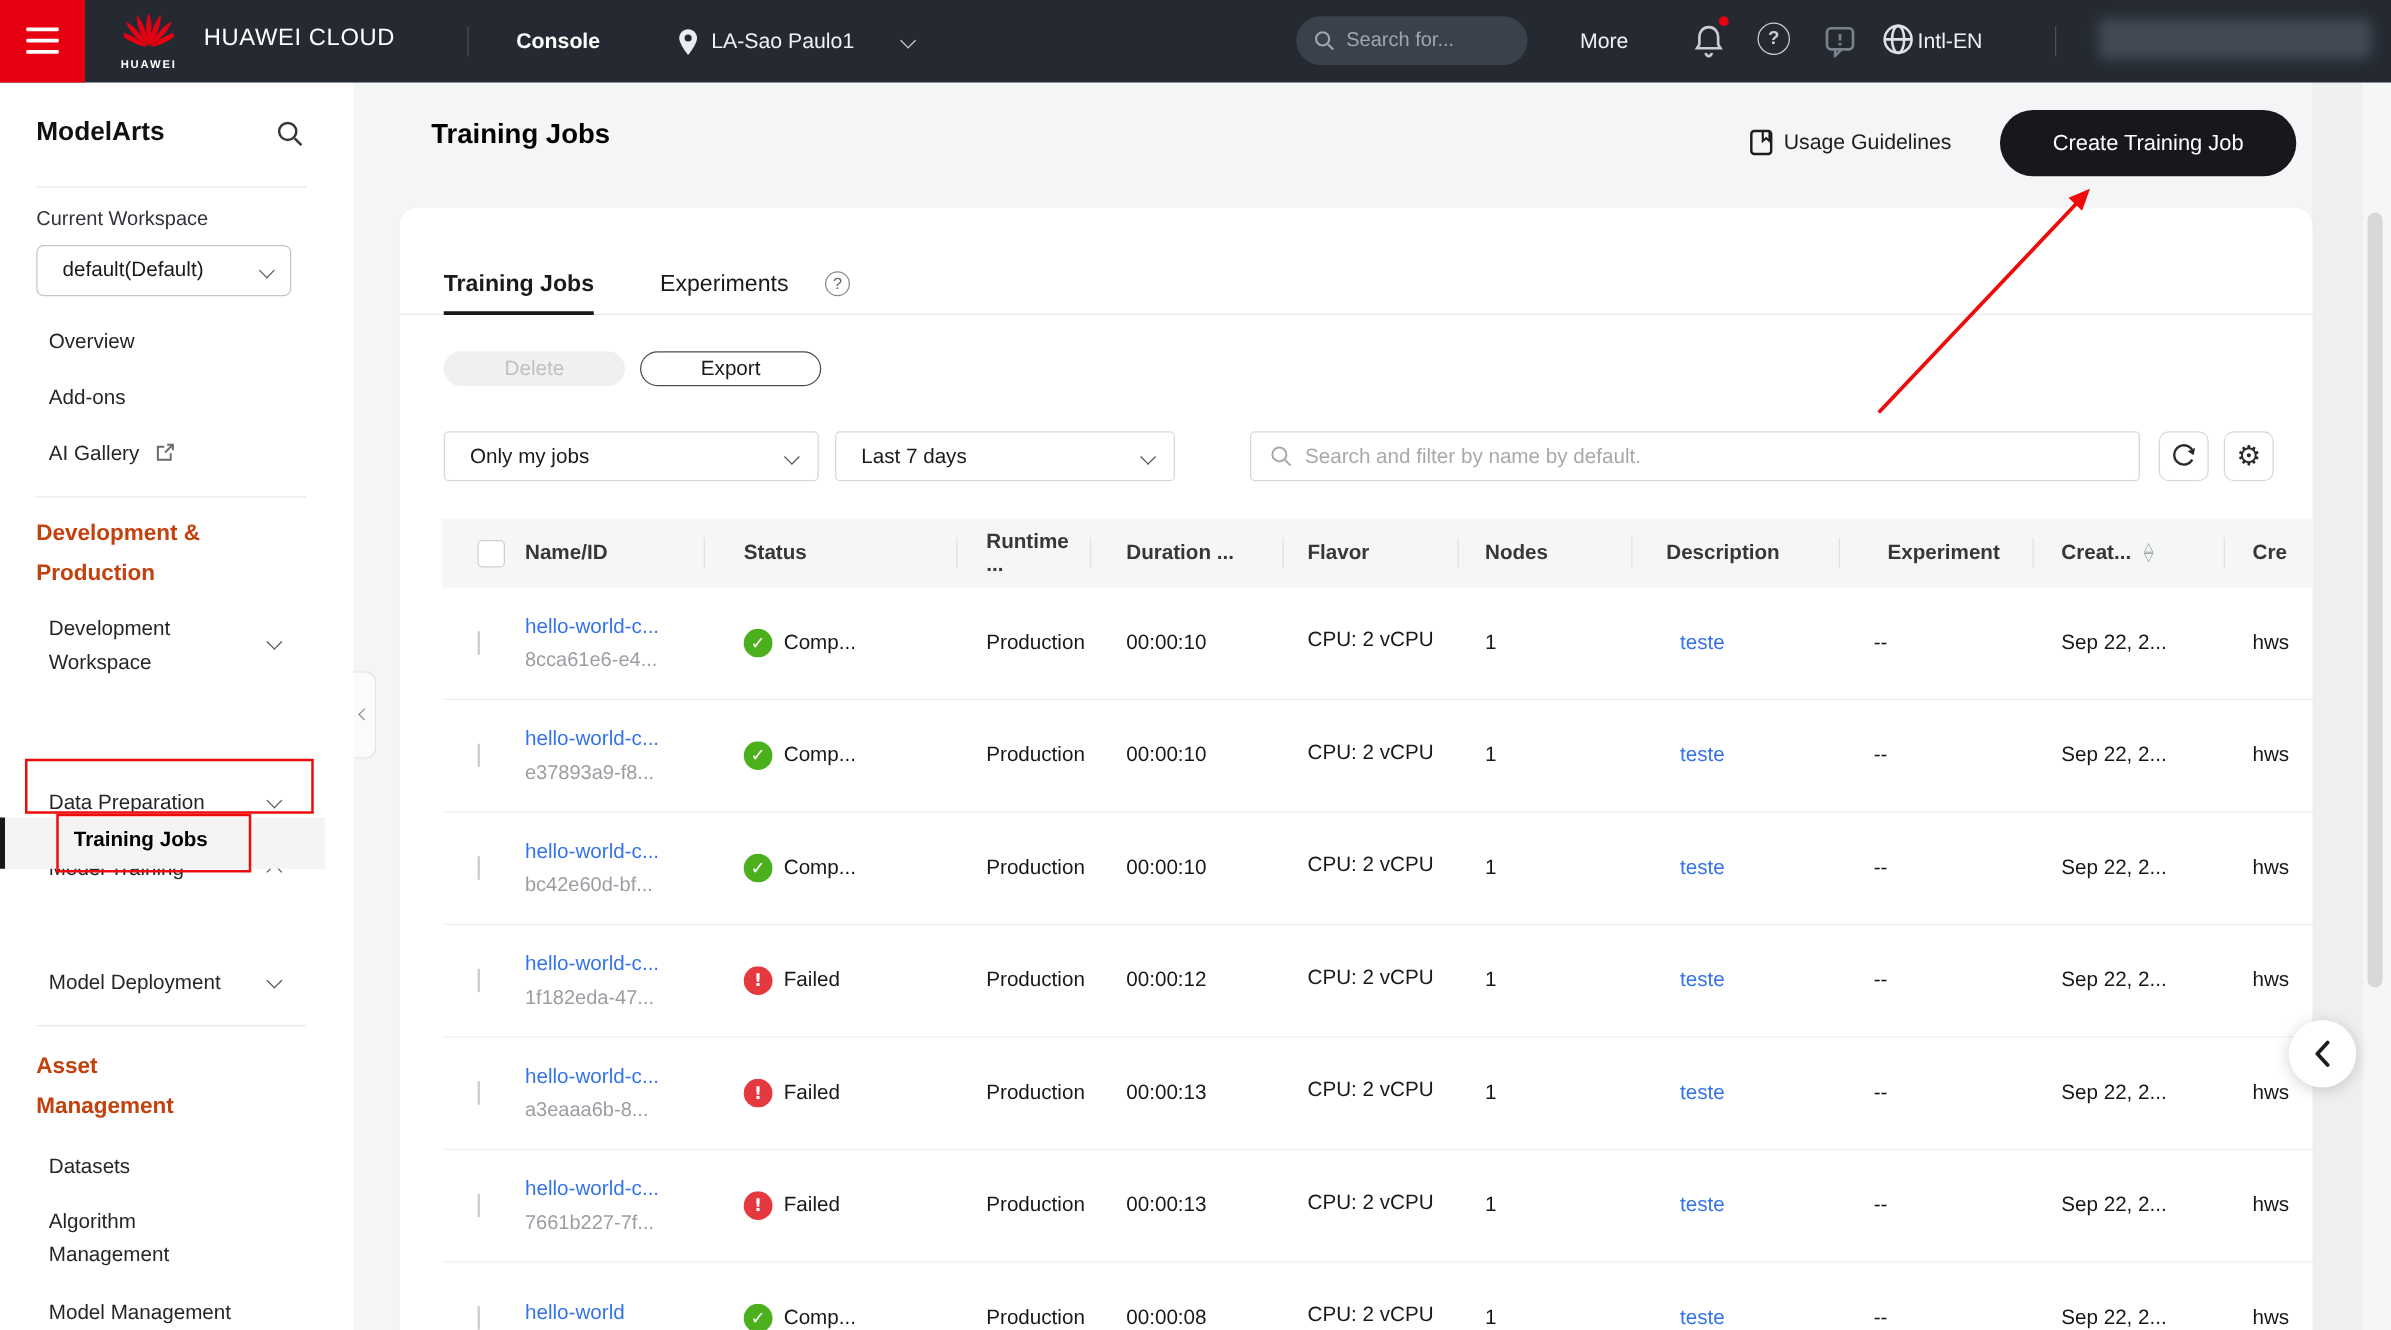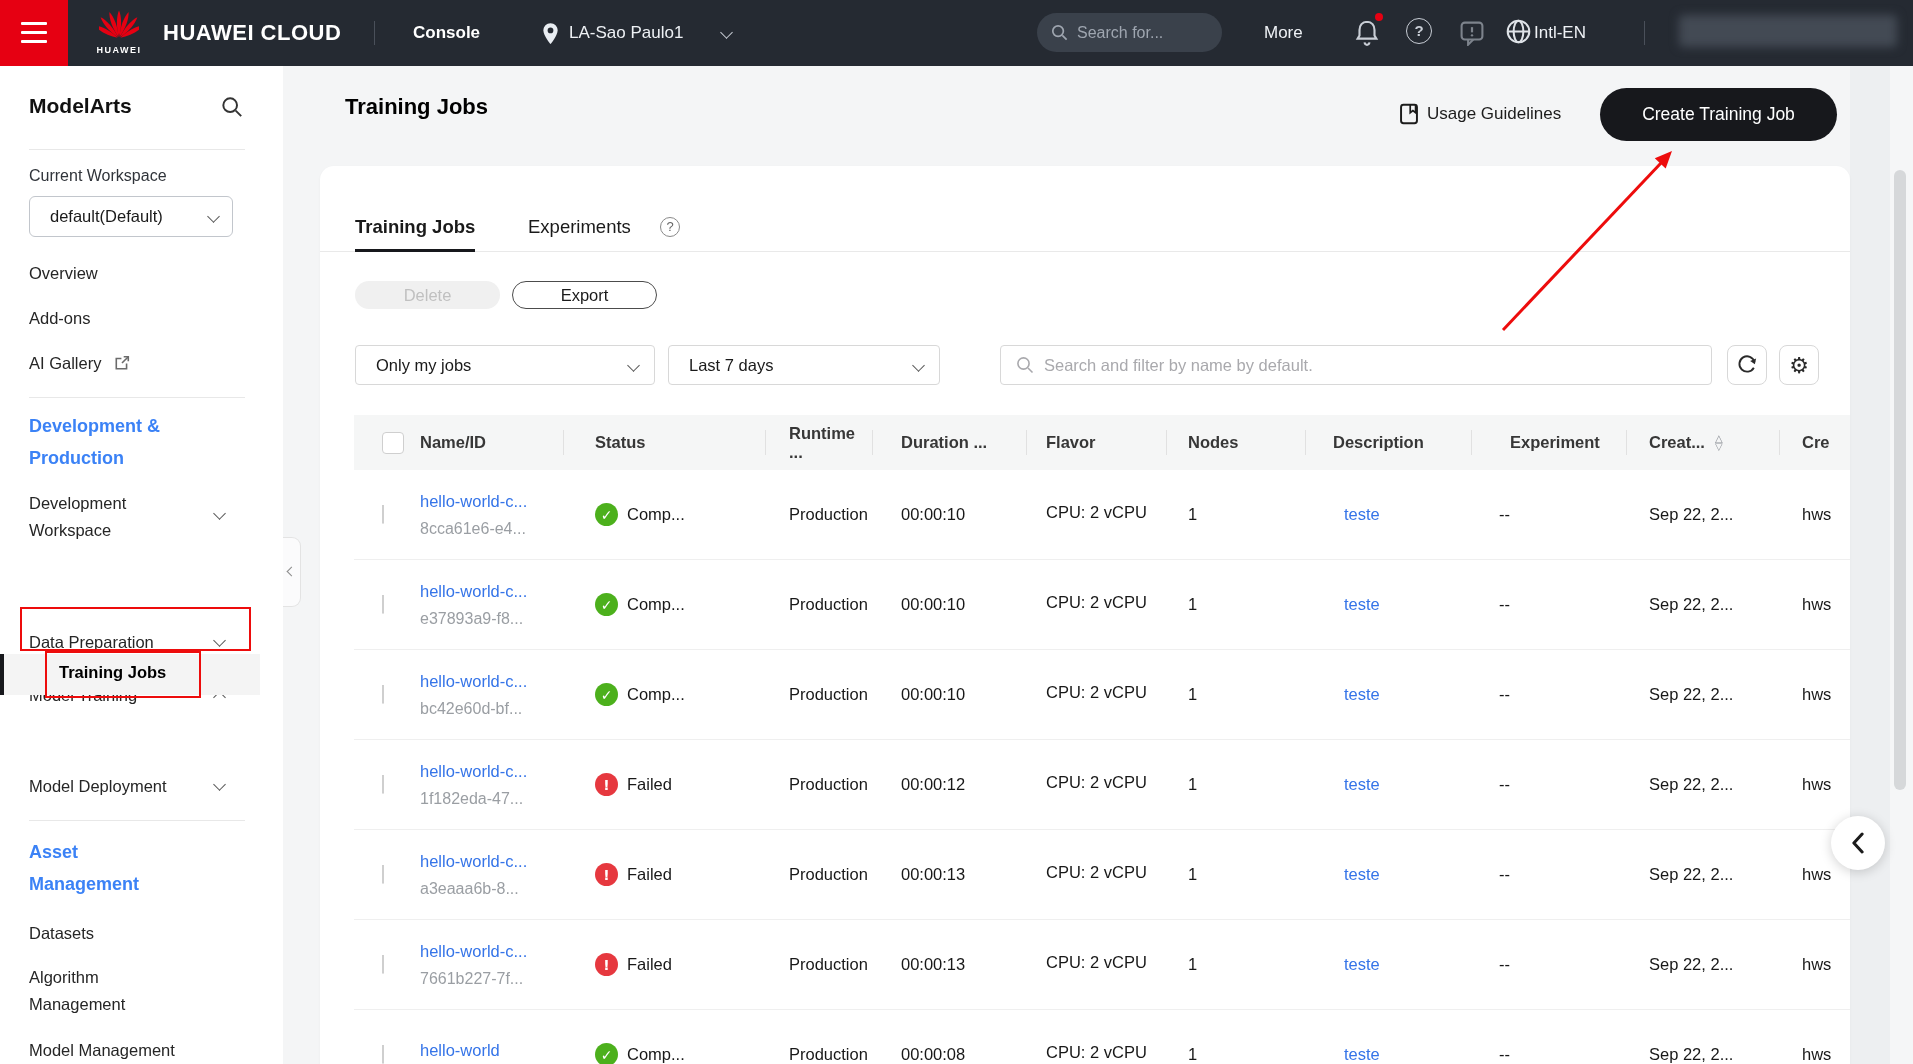--- a/index.html
+++ b/index.html
@@ -5,21 +5,21 @@
   * { margin:0; padding:0; box-sizing:border-box; }
   html,body { width:1913px; height:1064px; overflow:hidden; background:#f4f5f6;
               font-family:"Liberation Sans", sans-serif; color:#181818; }
 
   
   #topbar { position:absolute; left:0; top:0; width:1913px; height:66px; background:#252a32; z-index:40; }
   #hamburger { position:absolute; left:0; top:0; width:68px; height:66px; background:#e60012; cursor:pointer; }
   #hamburger .bar { position:absolute; left:21px; width:26px; height:3px; background:#fff; border-radius:1px; }
   .logo-wrap { position:absolute; left:96px; top:8px; width:46px; text-align:center; }
   .logo-word { color:#fff; font-size:9px; font-weight:700; letter-spacing:1.5px; display:block; margin-top:1px; }
-  .brand { position:absolute; left:163px; top:20px; color:#fff; font-size:22px; font-weight:700; letter-spacing:.5px; }
+  .brand { position:absolute; left:163px; top:20px; color:#fff; font-size:19px; font-weight:400; letter-spacing:.5px; }
   .tb-sep { position:absolute; top:21px; width:1px; height:24px; background:#4a505a; }
   .tb-text { position:absolute; top:23px; color:#eef1f5; font-size:17px; }
   #console-label { font-weight:700; color:#fff; }
   #region-pin { position:absolute; left:541px; top:22px; }
   #region-chevron { position:absolute; left:722px; top:28px; }
   .chv { display:inline-block; width:9px; height:9px; border-right:1.8px solid #c9ced6; border-bottom:1.8px solid #c9ced6; transform:rotate(45deg); }
   .chv.dark { border-color:#555; }
   .chv.up { transform:rotate(-135deg); }
   .chv.left { transform:rotate(135deg); }
   #tb-search { position:absolute; left:1037px; top:13px; width:185px; height:39px; background:#3a414b; border-radius:20px;
@@ -30,22 +30,22 @@
   #help-circle { position:absolute; left:1406px; top:18px; width:26px; height:26px; border:1.7px solid #c9ced6; border-radius:50%;
                  color:#c9ced6; font-size:15px; font-weight:700; text-align:center; line-height:23px; cursor:pointer; }
   #lang-label { left:1534px; }
   #redacted { position:absolute; left:1679px; top:15px; width:218px; height:32px; background:#434a54; border-radius:4px; filter:blur(5px); }
 
   
   #sidebar { position:absolute; left:0; top:66px; width:283px; height:998px; background:#fff; z-index:20; }
   .sb-title { position:absolute; left:29px; top:28px; font-size:21px; font-weight:700; color:#111; }
   .sb-divider { position:absolute; left:29px; width:216px; height:1px; background:#e8e8e8; }
   .sb-label { position:absolute; left:29px; font-size:16px; color:#30343a; }
-  .sb-item { position:absolute; left:29px; font-size:16.5px; color:#262626; line-height:22px; cursor:pointer; }
-  .sb-head { position:absolute; left:29px; font-size:18px; font-weight:700; color:#3b82f6; line-height:32px; }
+  .sb-item { position:absolute; left:39px; font-size:16.5px; color:#262626; line-height:22px; cursor:pointer; }
+  .sb-head { position:absolute; left:29px; font-size:18px; font-weight:700; color:#c2410c; line-height:32px; }
   .sb-chv { position:absolute; left:215px; }
   #ws-select { position:absolute; left:29px; top:130px; width:204px; height:41px; border:1px solid #c2c6cc; border-radius:6px;
                background:#fff; display:flex; align-items:center; padding:0 14px 0 20px; cursor:pointer; }
   #ws-select span.val { font-size:16.5px; color:#1a1a1a; flex:1; }
   #active-item { position:absolute; left:0; top:588px; width:260px; height:41px; background:#f4f4f4; cursor:pointer; }
   #active-item .indicator { position:absolute; left:0; top:0; width:4px; height:41px; background:#17181c; }
   #active-item .lbl { position:absolute; left:59px; top:9px; font-size:16.5px; font-weight:700; color:#000; }
   #sb-scroll-thumb { position:absolute; left:268px; top:12px; width:9px; height:270px; background:#e7e8ea; border-radius:5px; cursor:pointer; }
   #collapse-handle { position:absolute; left:283px; top:537px; width:18px; height:70px; background:#fbfbfc; border:1px solid #e3e3e3;
                      border-left:none; border-radius:0 9px 9px 0; z-index:21; cursor:pointer; }

